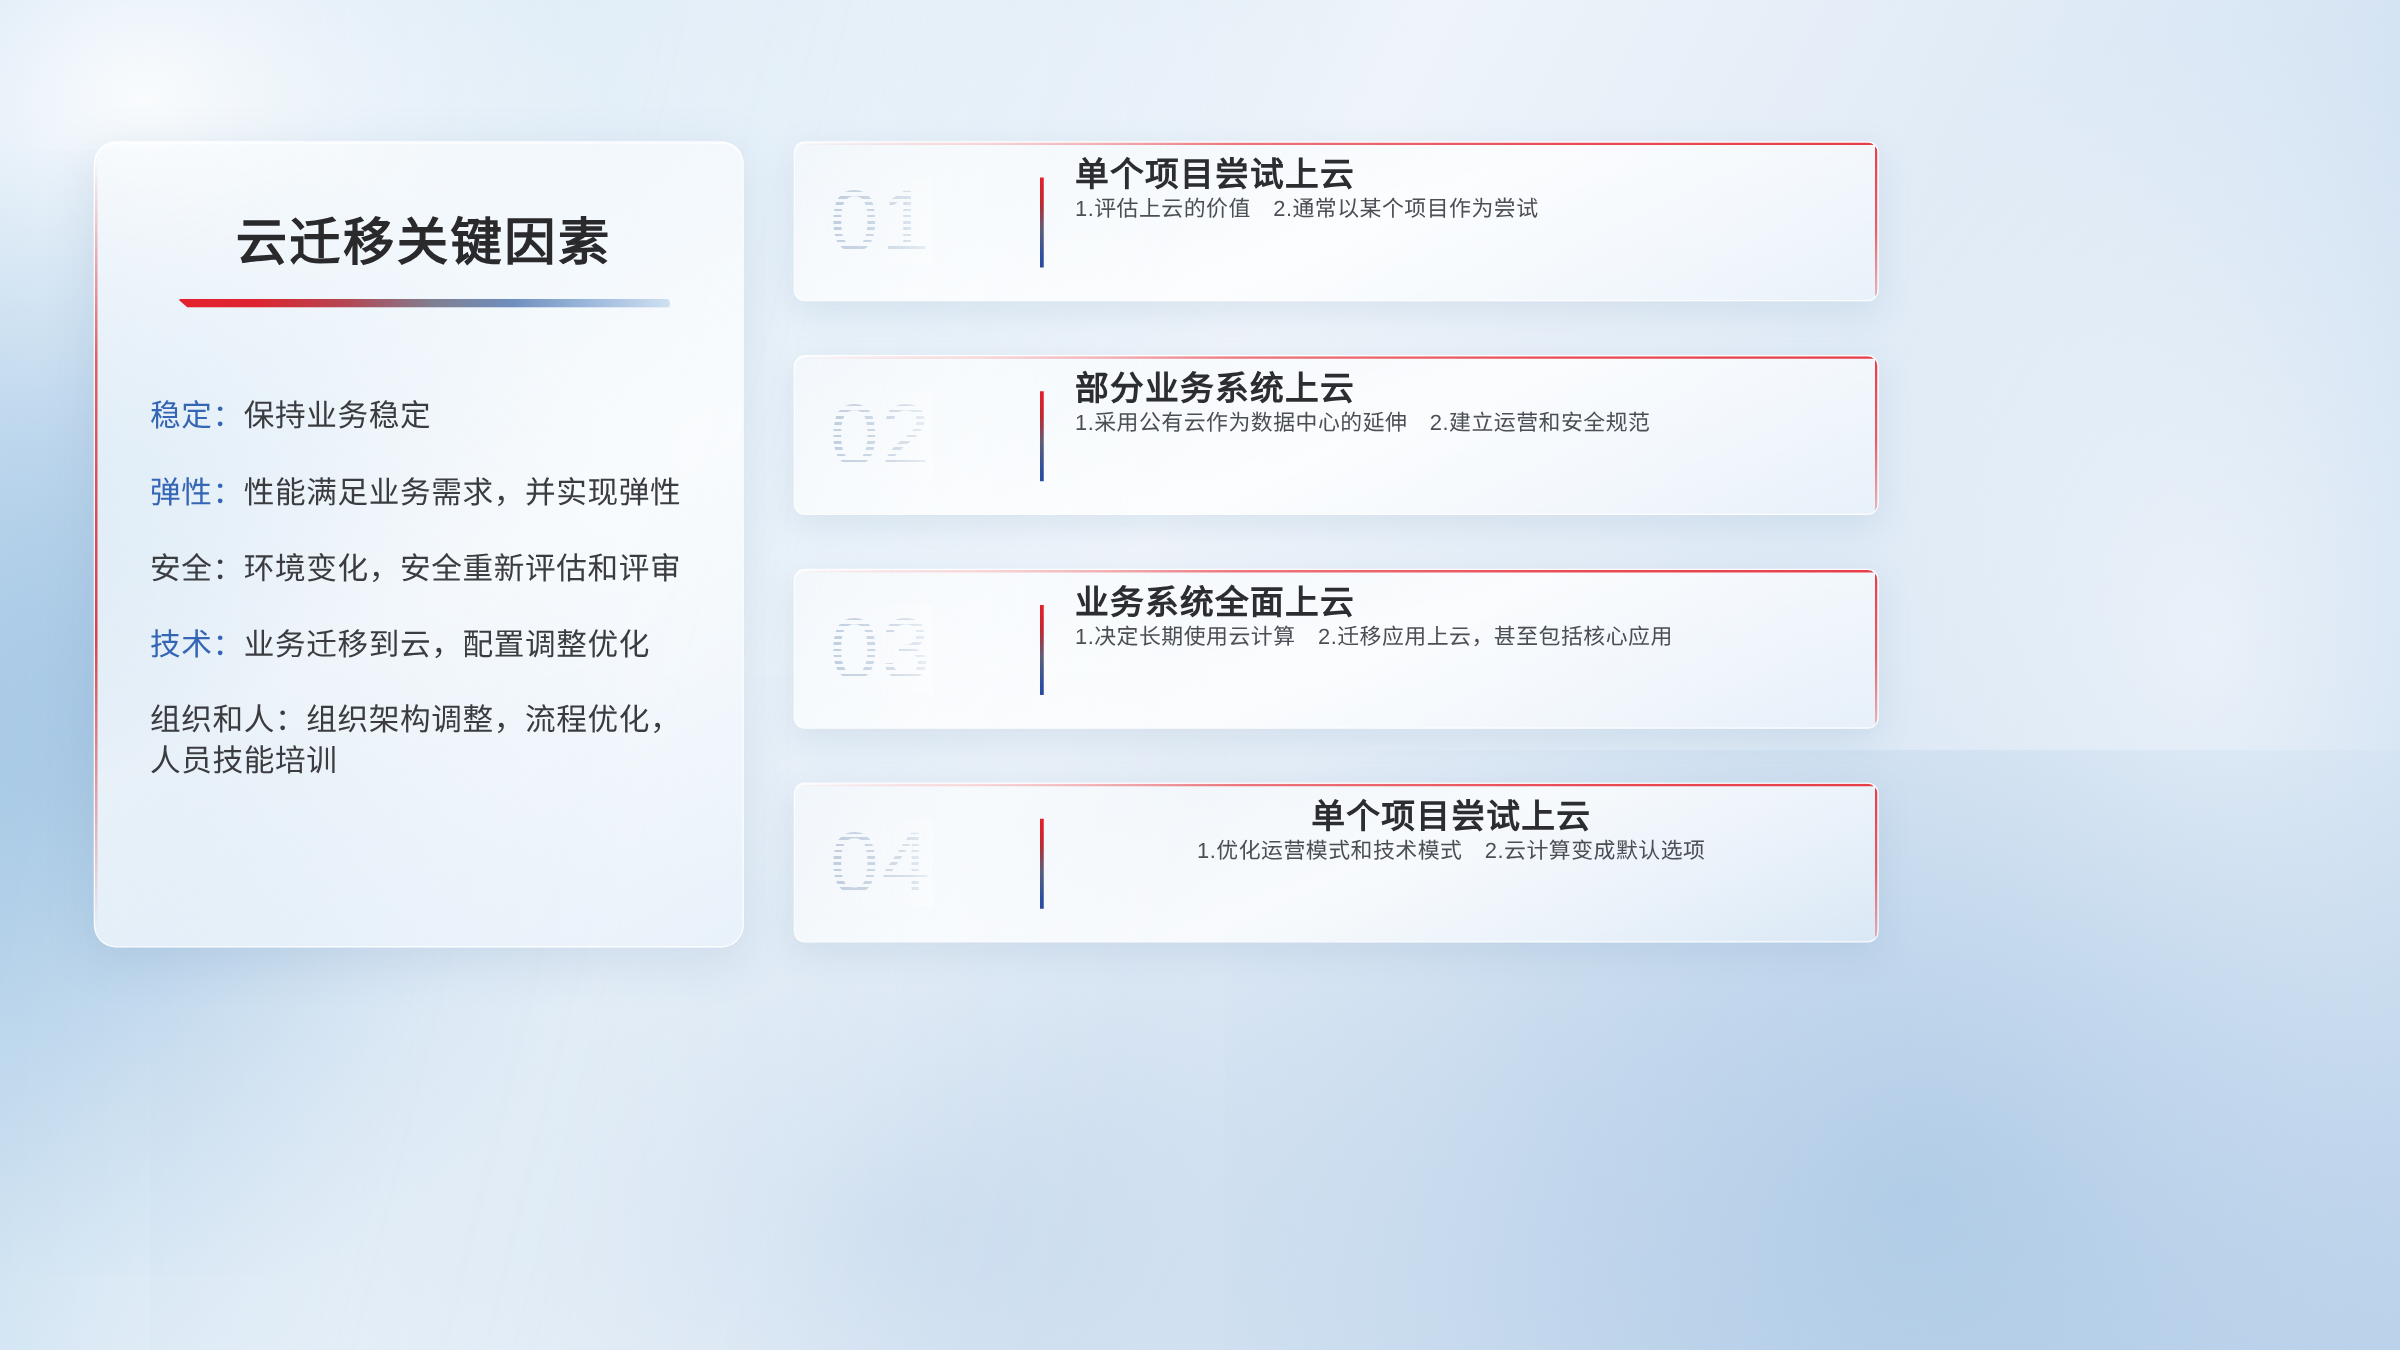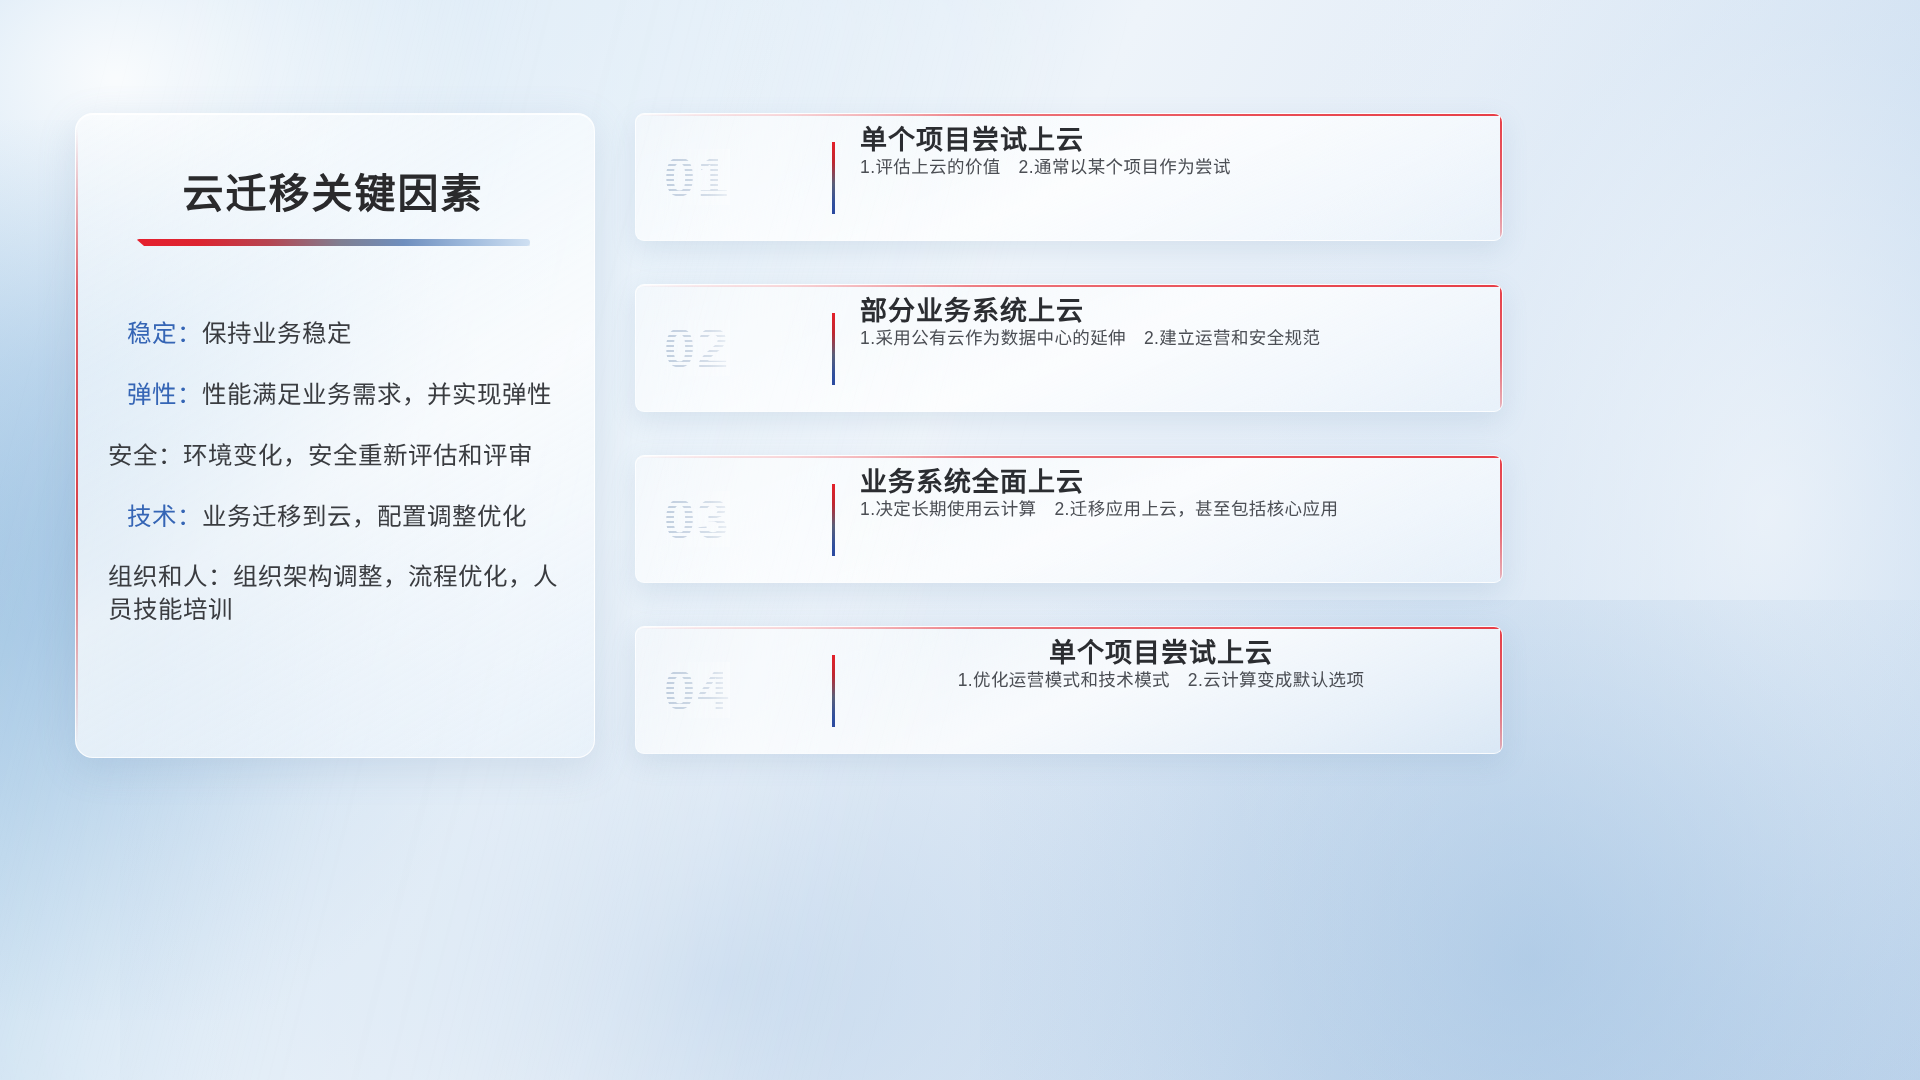--- a/index.html
+++ b/index.html
@@ -64,21 +64,21 @@
       rgba(246,250,254,.62) 80%,
       rgba(238,246,253,.52) 100%);
     border:1px solid rgba(255,255,255,.85);
     box-shadow:0 10px 38px rgba(104,140,180,.18),inset 0 1px 0 rgba(255,255,255,.9);
     overflow:hidden;
   }
   .left-card-accent{
     position:absolute;left:0;top:14px;bottom:14px;width:2px;
     background:linear-gradient(180deg,rgba(220,30,40,0) 0%,rgba(220,30,40,.70) 26%,rgba(214,36,44,.85) 62%,rgba(220,30,40,0) 100%);
   }
-  .left-card-inner{position:relative;padding:44px 36px 0 32px;height:100%;}
+  .left-card-inner{position:relative;padding:44px 36px 0 44px;height:100%;}
 
   .lc-title{
     font-size:41px;font-weight:700;color:#2a2a2c;letter-spacing:2px;
     text-align:center;line-height:1.1;margin-top:14px;
   }
   .lc-rule{
     margin:22px auto 0 auto;width:394px;height:7px;border-radius:4px;
     background:linear-gradient(90deg,
       #e5202e 0%,
       #dd2431 16%,
@@ -91,21 +91,21 @@
     box-shadow:0 1px 2px rgba(140,160,190,.3);
   }
 
   .lc-list{margin-top:72px;}
   .lc-item{
     font-size:24.5px;line-height:1.34;color:#3a3c40;
     margin-bottom:28px;letter-spacing:.5px;white-space:nowrap;
   }
   .lc-item:last-child{white-space:normal;}
   .lc-label{font-weight:400;}
-  .lc-label.blue{color:#3565b5;margin-left:19px;}
+  .lc-label.blue{color:#3565b5;}
   .lc-label.grey{color:#3a3c40;}
   .lc-text{color:#3a3c40;}
 
   
   .right-stack{position:absolute;left:635px;top:113px;width:868px;z-index:3;}
   .step-card{
     position:relative;height:128px;margin-bottom:43px;border-radius:9px;
     background:linear-gradient(158deg,
       rgba(255,255,255,.34) 0%,
       rgba(252,254,255,.58) 26%,
@@ -133,21 +133,21 @@
   .sc-sheen{
     position:absolute;left:-10%;top:-60%;width:46%;height:240%;
     transform:rotate(16deg);
     background:linear-gradient(90deg,rgba(255,255,255,0),rgba(255,255,255,.42),rgba(255,255,255,0));
     filter:blur(14px);pointer-events:none;
   }
 
   
   .sc-num{
     position:absolute;left:28px;top:50%;transform:translateY(-50%);
-    font-size:56px;font-weight:700;letter-spacing:2px;line-height:1;
+    font-size:70px;font-weight:400;letter-spacing:2px;line-height:1;
     color:#8fa8c4;opacity:.42;
     -webkit-background-clip:text;background-clip:text;
     background-image:repeating-linear-gradient(
       180deg,
       rgba(112,140,176,.95) 0px,
       rgba(112,140,176,.95) 2px,
       rgba(255,255,255,0) 2px,
       rgba(255,255,255,0) 5px);
     -webkit-text-fill-color:transparent;
     user-select:none;

